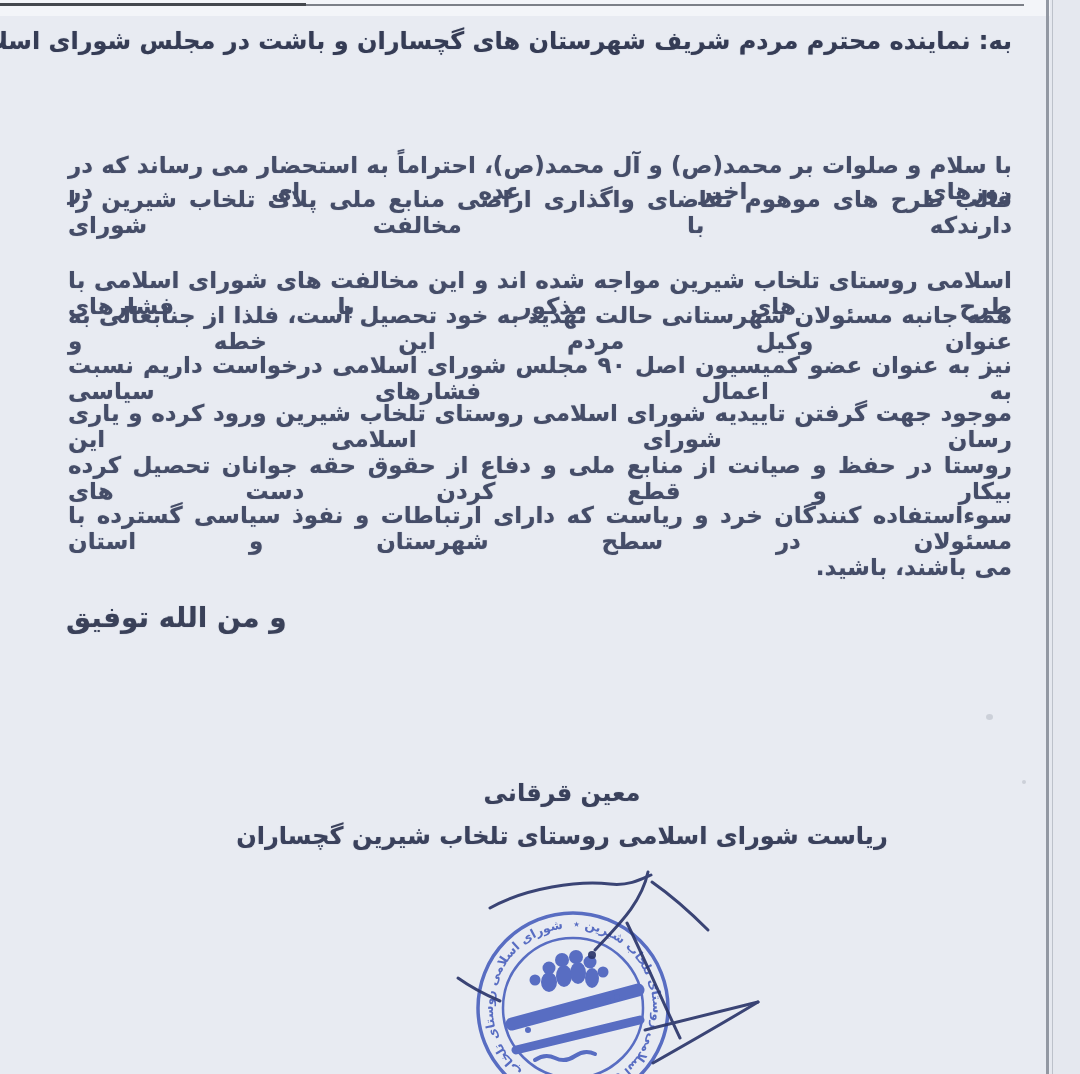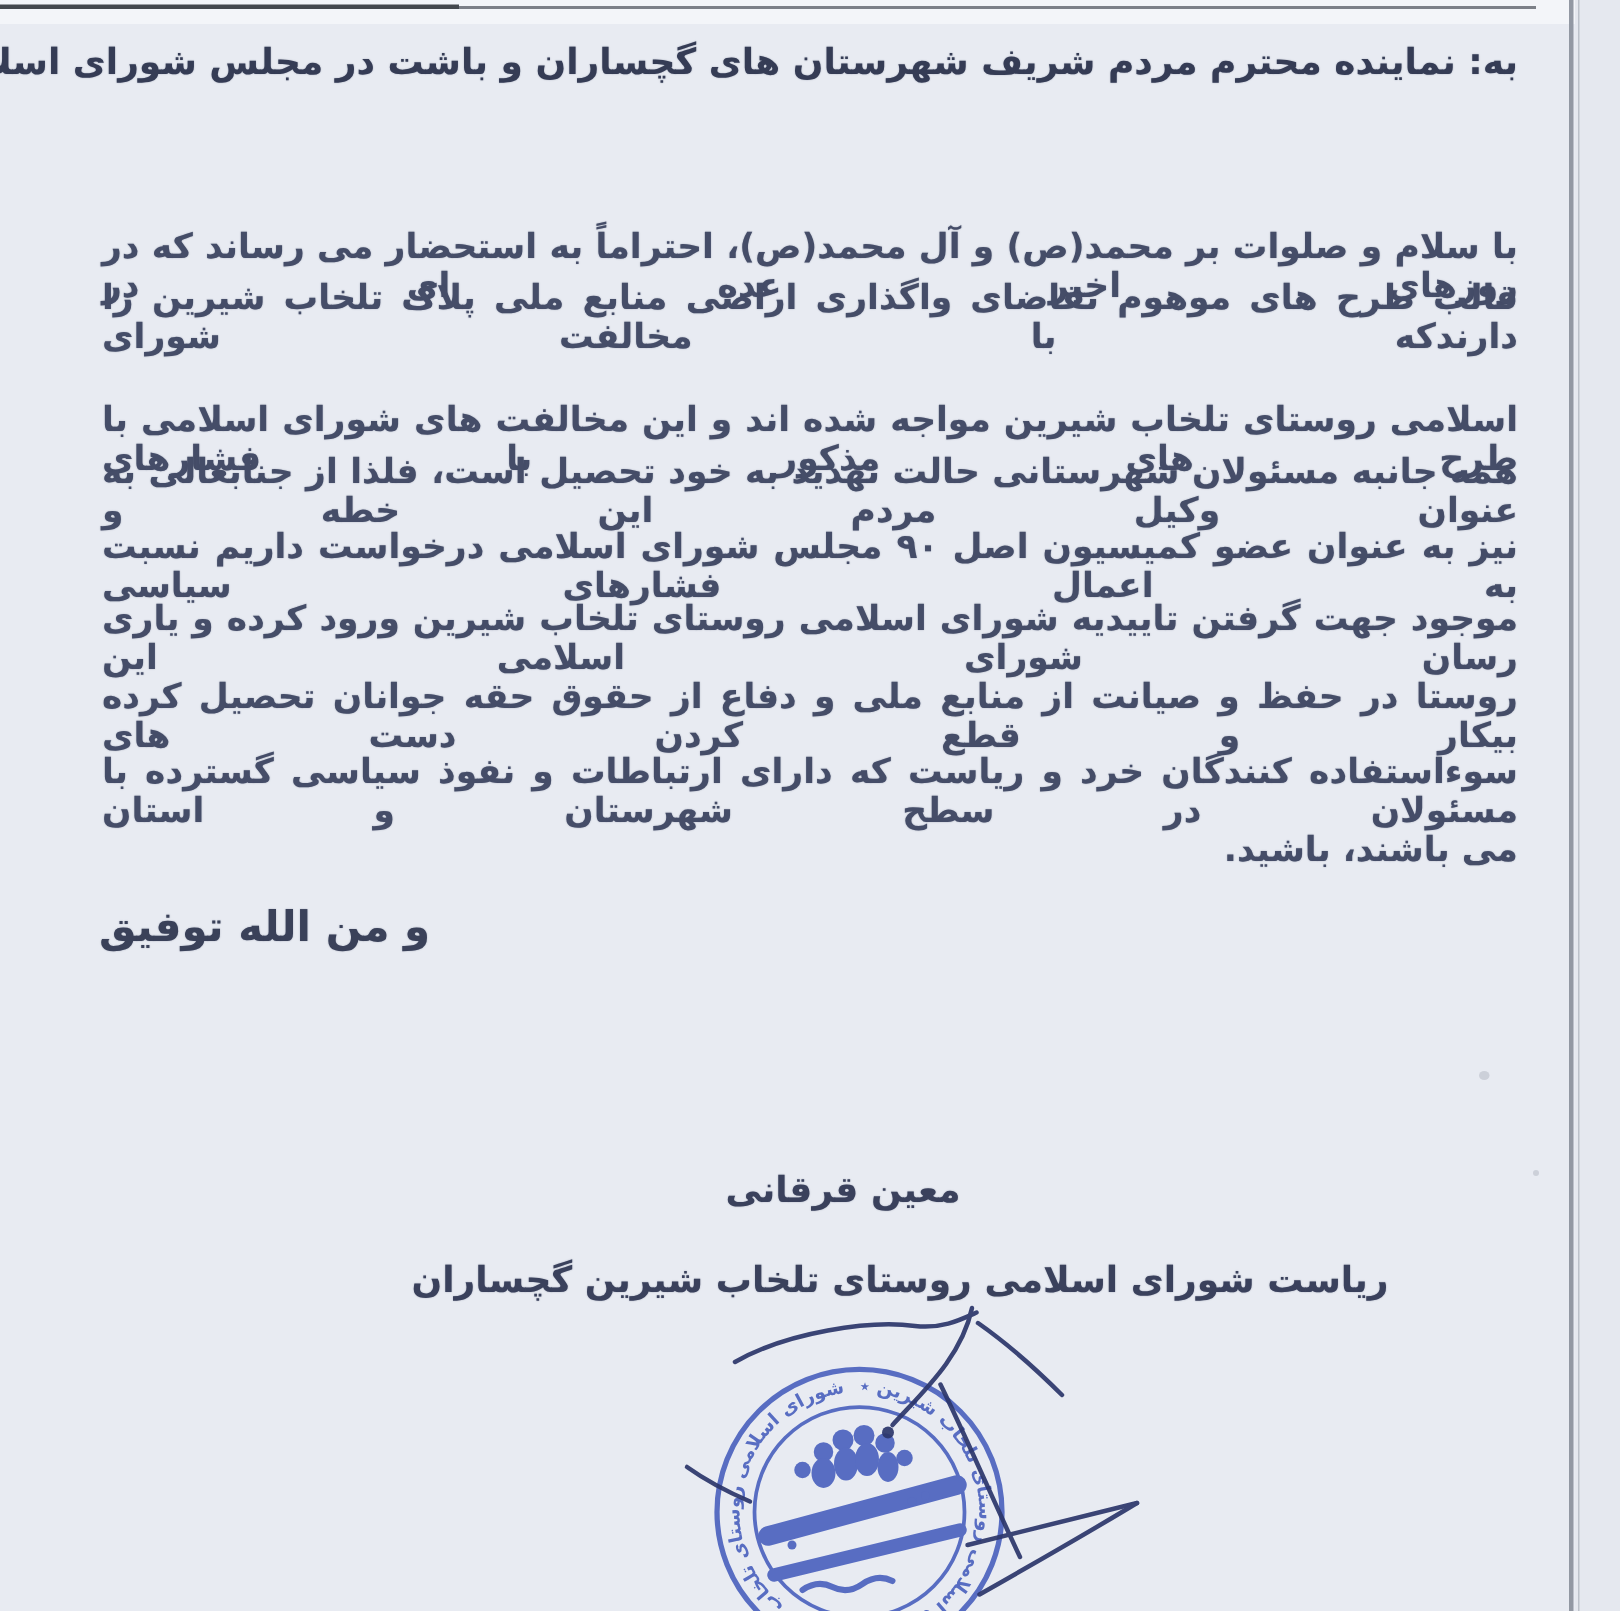--- a/index.html
+++ b/index.html
@@ -85,21 +85,21 @@
   <div class="txt body-line" style="top:302px;">همه جانبه مسئولان شهرستانی حالت تهدید به خود تحصیل است، فلذا از جنابعالی به عنوان وکیل مردم این خطه و</div>
   <div class="txt body-line" style="top:352px;">نیز به عنوان عضو کمیسیون اصل ۹۰ مجلس شورای اسلامی درخواست داریم نسبت به اعمال فشارهای سیاسی</div>
   <div class="txt body-line" style="top:400px;">موجود جهت گرفتن تاییدیه شورای اسلامی روستای تلخاب شیرین ورود کرده و یاری رسان شورای اسلامی این</div>
   <div class="txt body-line" style="top:452px;">روستا در حفظ و صیانت از منابع ملی و دفاع از حقوق حقه جوانان تحصیل کرده بیکار و قطع کردن دست های</div>
   <div class="txt body-line" style="top:502px;">سوءاستفاده کنندگان خرد و ریاست که دارای ارتباطات و نفوذ سیاسی گسترده با مسئولان در سطح شهرستان و استان</div>
   <div class="txt body-line last" style="top:554px;">می باشند، باشید.</div>
 
   <div class="txt closing" style="top:601px;">و من الله توفیق</div>
 
   <div class="txt sig-center" style="top:779px;">معین قرقانی</div>
-  <div class="txt sig-center" style="top:839px;margin-left:38px;">ریاست شورای اسلامی روستای تلخاب شیرین گچساران</div>
+  <div class="txt sig-center" style="top:822px;">ریاست شورای اسلامی روستای تلخاب شیرین گچساران</div>
 
   <div class="smudge" style="left:986px;top:714px;width:7px;height:6px;"></div>
   <div class="smudge" style="left:1022px;top:780px;width:4px;height:4px;"></div>
 
   <svg class="stamp-svg" width="340" height="214" viewBox="0 0 340 214">
     <defs>
       <path id="ringpath" d="M 133 68 a 80 80 0 1 1 -0.1 0"></path>
     </defs>
 
     <g opacity="0.82">

